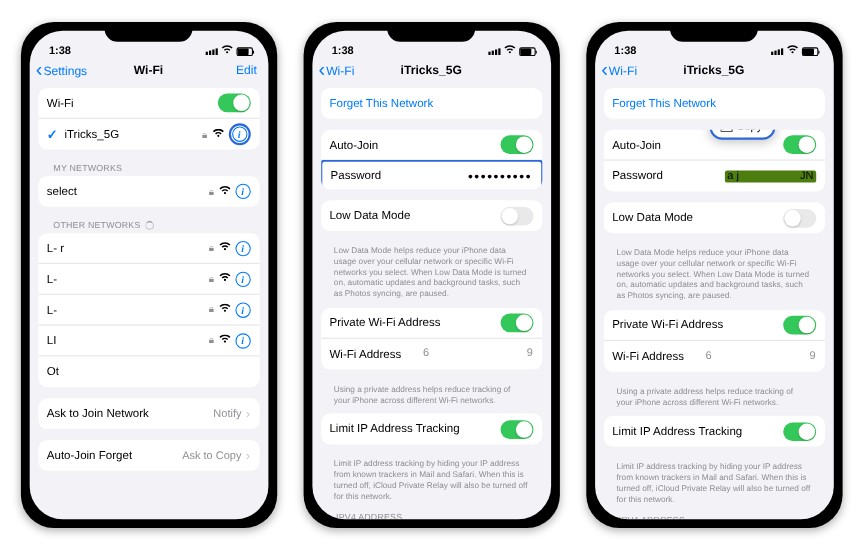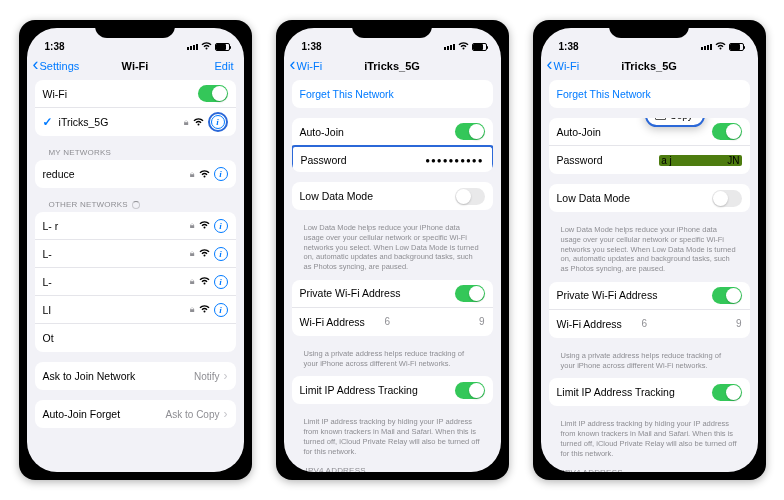--- a/index.html
+++ b/index.html
@@ -9,21 +9,21 @@
     font-family: -apple-system, "SF Pro Text", "Helvetica Neue", Arial, sans-serif;
     display: flex;
     justify-content: center;
     gap: 24px;
     padding: 20px 10px;
   }
   .phone {
     width: 233px;
     height: 460px;
     background: #000;
-    border-radius: 16px;
+    border-radius: 30px;
     padding: 8px;
     position: relative;
     box-shadow: 0 2px 8px rgba(0,0,0,0.3);
     flex-shrink: 0;
   }
   .screen {
     width: 100%; height: 100%;
     background: #f2f2f7;
     border-radius: 30px;
     overflow: hidden;
@@ -44,21 +44,21 @@
     display: flex;
     justify-content: space-between;
     align-items: flex-end;
     padding: 0 14px 2px 18px;
     font-size: 10px;
     font-weight: 600;
   }
   .status-right { display: flex; align-items: center; gap: 3px; }
   .navbar {
     display: flex;
-    align-items: flex-end;
+    align-items: flex-start;
     justify-content: space-between;
     padding: 4px 10px 8px 6px;
     min-height: 26px;
   }
   .navbar .back {
     display: flex; align-items: center;
     color: #007aff;
     font-size: 11px;
     gap: 1px;
   }
@@ -182,21 +182,21 @@
             <span class="circle-highlight">
               <span class="info-icon">i</span>
             </span>
           </span>
         </div>
       </div>
 
       <div class="section-header">MY NETWORKS</div>
       <div class="group">
         <div class="row">
-          <span class="left">reduce</span>
+          <span class="left">select</span>
           <span class="right">
             <span class="lock">🔒︎</span>
             <span><svg width="11" height="8" viewBox="0 0 11 8">
                   <path d="M5.5 7.5 a1 1 0 1 0 0-2 a1 1 0 0 0 0 2 M2.5 4.2 a4.3 4.3 0 0 1 6 0 l-1 1 a2.9 2.9 0 0 0-4 0z M0.5 2.2 a7.1 7.1 0 0 1 10 0 l-1 1 a5.7 5.7 0 0 0-8 0z" fill="#000"></path>
                 </svg></span>
             <span class="info-icon">i</span>
           </span>
         </div>
       </div>
 

